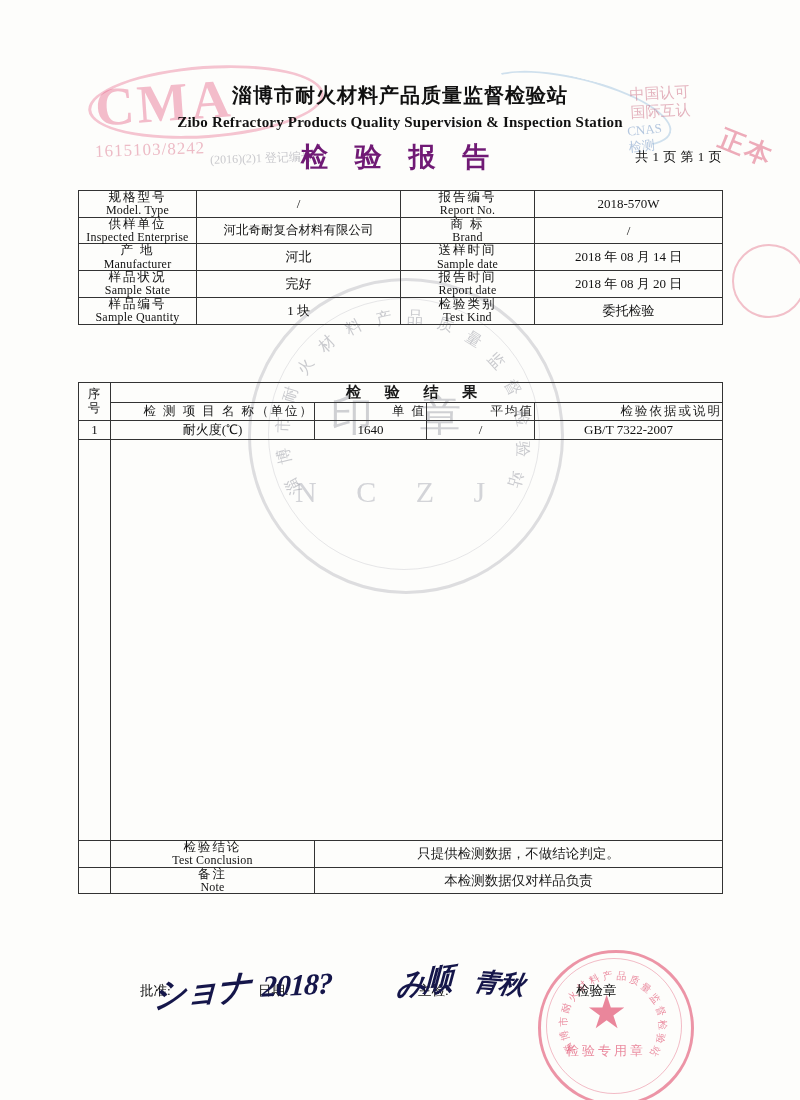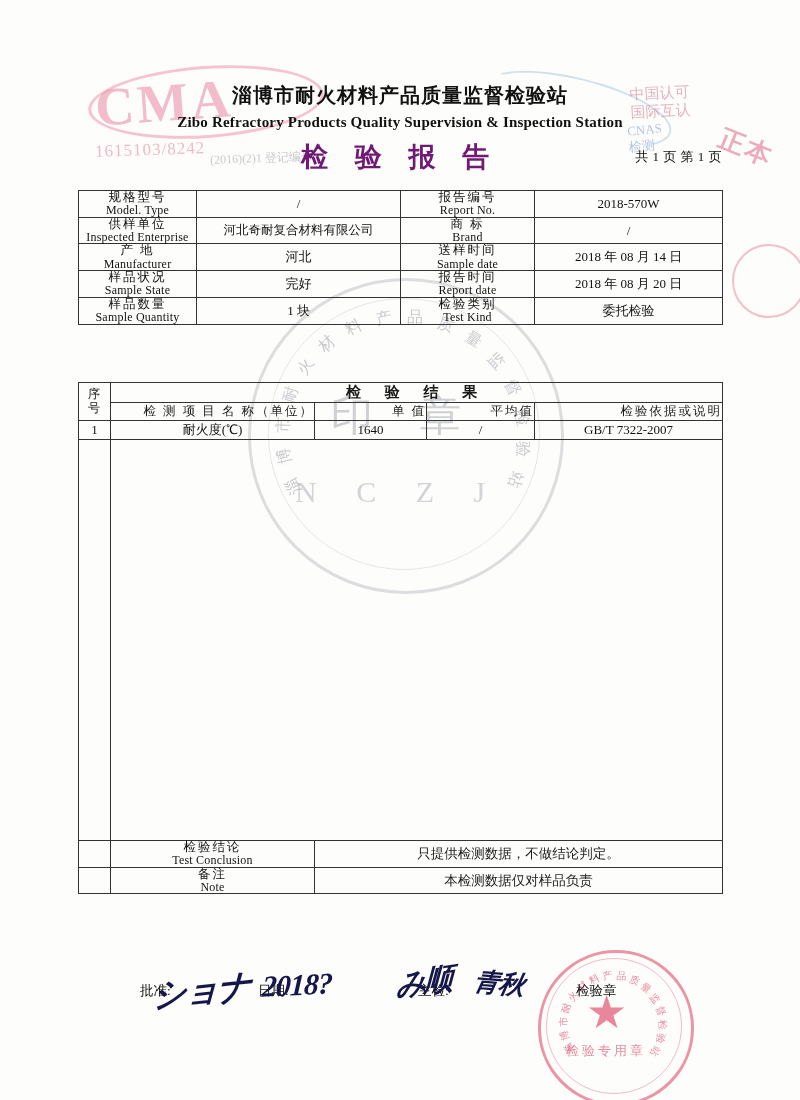--- a/index.html
+++ b/index.html
@@ -469,21 +469,21 @@
         </td>
         <td class="val">完好</td>
         <td class="lbl">
           <span class="cn">报告时间</span>
           <span class="en">Report date</span>
         </td>
         <td class="val">2018 年 08 月 20 日</td>
       </tr>
       <tr>
         <td class="lbl">
-          <span class="cn">样品数量</span>
+          <span class="cn">样品编号</span>
           <span class="en">Sample Quantity</span>
         </td>
         <td class="val">1 块</td>
         <td class="lbl">
           <span class="cn">检验类别</span>
           <span class="en">Test Kind</span>
         </td>
         <td class="val">委托检验</td>
       </tr>
     </tbody>

